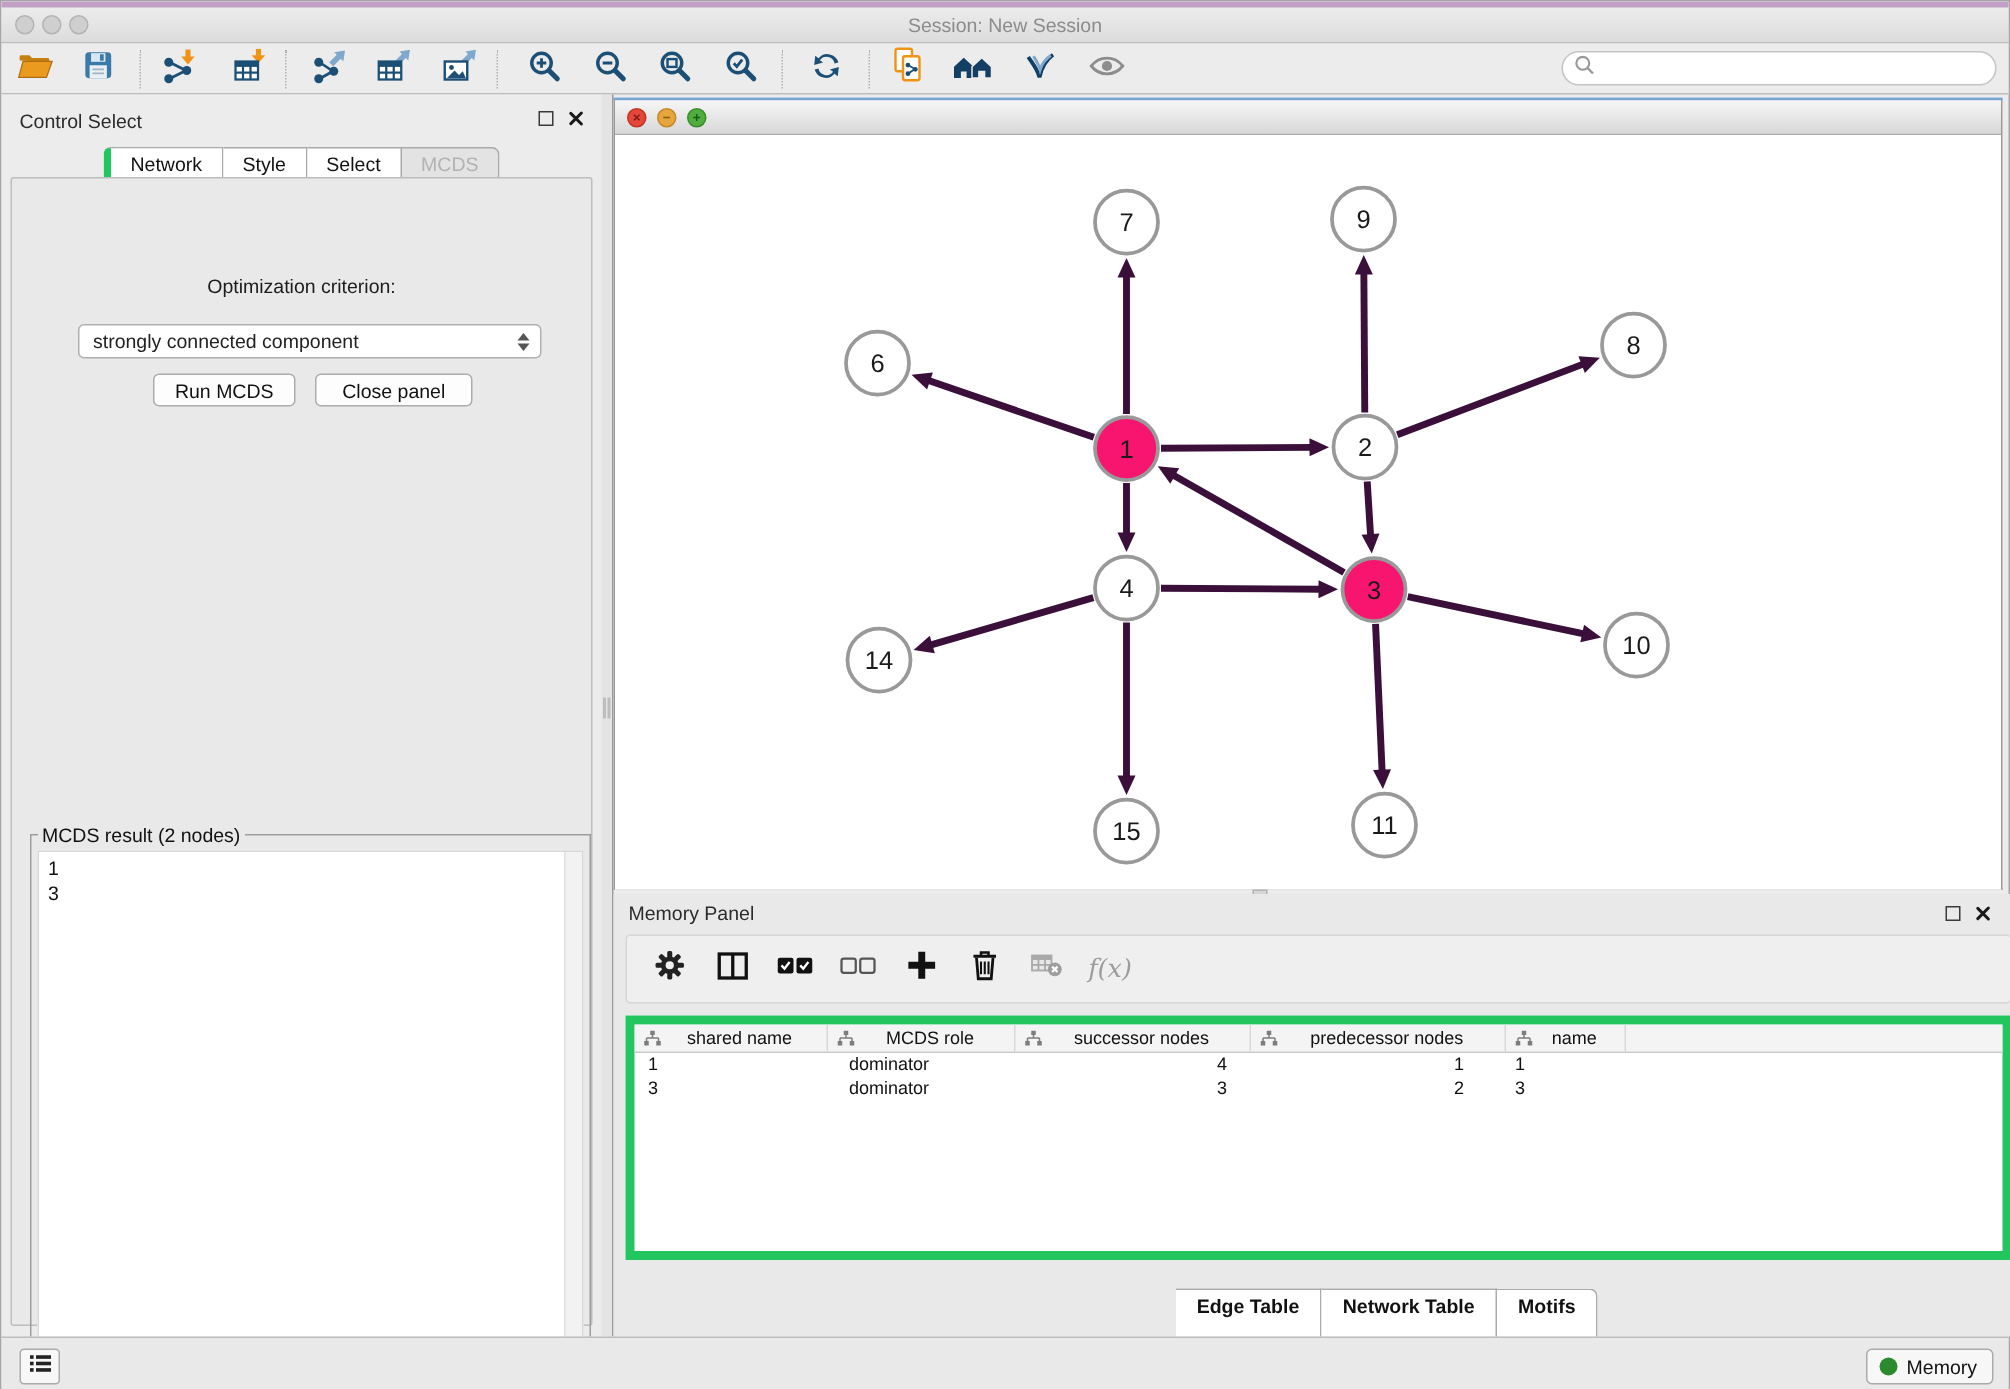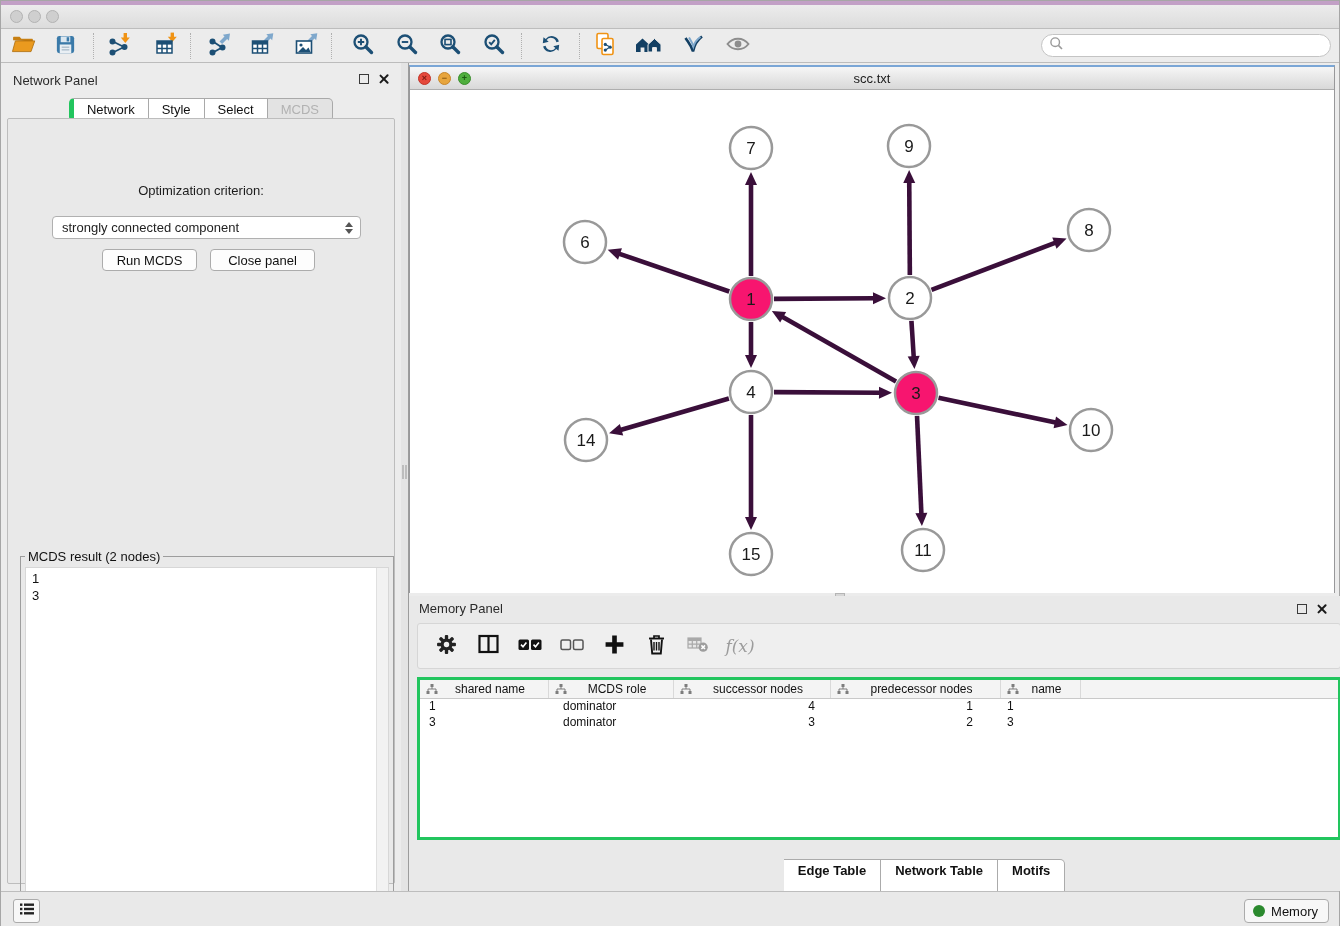--- a/index.html
+++ b/index.html
@@ -81,21 +81,21 @@
 
   
   .table-panel { position:absolute; left:408px; top:595px; width:932px; height:295px; background:#e9e9e9; }
   .tp-head { position:absolute; left:10px; top:5px; font-size:13px; color:#2b2b2b; }
   .tp-icons { position:absolute; right:14px; top:7px; display:flex; gap:9px; align-items:center; }
   .tp-toolbar { position:absolute; left:8px; top:27px; width:924px; height:46px; background:#efefef;
     border:1px solid #d6d6d6; border-radius:3px; display:flex; align-items:center; gap:14px; padding-left:14px; }
   .tp-tool { width:28px; display:flex; justify-content:center; align-items:center; }
   .fx-label { font-family:"DejaVu Serif", serif; font-style:italic; font-size:17px; color:#9c9c9c; }
 
-  .data-table { position:absolute; left:8px; top:81px; width:924px; height:163px; background:#fff; border:3px solid #22c55e; overflow:hidden; }
+  .data-table { position:absolute; left:8px; top:81px; width:924px; height:163px; background:#fff; border:6px solid #22c55e; overflow:hidden; }
   .dt-header { display:flex; height:19px; background:#f4f4f4; border-bottom:1px solid #c9c9c9; }
   .dt-hcell { display:flex; align-items:center; border-right:1px solid #d9d9d9; font-size:12px; color:#111; }
   .dt-hcell .h-icon { margin-left:6px; flex:0 0 auto; display:flex; }
   .dt-hcell .h-label { flex:1; text-align:center; padding-right:6px; }
   .dt-hcell.filler { border-right:none; }
   .dt-row { display:flex; height:16px; font-size:12px; color:#111; }
   .dt-cell { overflow:hidden; white-space:nowrap; }
 
   .tp-tabs { position:absolute; left:0; right:0; top:263px; display:flex; justify-content:center; }
   .tp-tab { font-size:13px; font-weight:bold; padding:3px 14px 4px; background:#fff; border:1px solid #ababab; border-left:none; color:#111; }
@@ -114,20 +114,21 @@
 </head>
 <body>
 
 <div class="app">
 
   <div class="titlebar">
     <div class="accent-strip"></div>
     <div class="traffic tl-gray t1"></div>
     <div class="traffic tl-gray t2"></div>
     <div class="traffic tl-gray t3"></div>
+    <div class="win-title">Session: New Session</div>
   </div>
 
   <div class="toolbar">
     <div class="tb-btn" style="left:5px">
       <span><svg width="25" height="22" viewBox="0 0 24 21">
             <path d="M2 7 V4.6 c0-.6.4-1 1-1 h5.2 l1.8 1.8 H20 c.6 0 1 .4 1 1 V8" fill="#c77f12"></path>
             <path d="M4.2 7.5 H22.8 L19.2 17.8 H1.4 Z" fill="#ea9a1f" stroke="#b06f0d" stroke-width="0.8"></path>
           </svg></span>
     </div>
     <div class="tb-btn" style="left:47px">
@@ -281,21 +282,21 @@
     <div class="searchbox">
       <span><svg width="15" height="15" viewBox="0 0 15 15">
             <circle cx="6.2" cy="6.2" r="4.3" fill="none" stroke="#9a9a9a" stroke-width="1.4"></circle>
             <line x1="9.4" y1="9.4" x2="13" y2="13" stroke="#9a9a9a" stroke-width="1.6"></line>
           </svg></span>
       <input value="" style="">
     </div>
   </div>
 
   <div class="control-panel">
-    <div class="panel-head">Network Panel</div>
+    <div class="panel-head">Control Select</div>
     <div class="panel-icons">
       <span class="icon-float"></span>
       <span class="icon-close"></span>
     </div>
     <div class="ctl-tabs">
         <div class="ctl-tab">Network</div>
         <div class="ctl-tab">Style</div>
         <div class="ctl-tab">Select</div>
         <div class="ctl-tab active">MCDS</div>
       </div>
@@ -326,21 +327,20 @@
 
   <div class="v-splitter">
     <div class="v-grip"></div>
   </div>
 
   <div class="net-frame">
     <div class="net-titlebar">
       <div class="traffic tl-red nt1"></div>
       <div class="traffic tl-yellow nt2"></div>
       <div class="traffic tl-green nt3"></div>
-      <div class="net-title">scc.txt</div>
     </div>
     <div class="net-canvas">
       <svg width="924" height="503" viewBox="0 0 924 503">
           <g>
             <line x1="341" y1="186" x2="341" y2="93" stroke="#3a0f3a" stroke-width="4.6"></line>
             <polygon points="341,82 347,95 335,95" fill="#3a0f3a"></polygon>
           </g>
           <g>
             <line x1="319.2466915728205" y1="201.5304904798239" x2="208.10286065005576" y2="163.3666449220071" stroke="#3a0f3a" stroke-width="4.6"></line>
             <polygon points="197.6991044457525,159.79427080366202 211.9430203881173,158.34139137754082 208.0458849862863,169.69094360041706" fill="#3a0f3a"></polygon>

